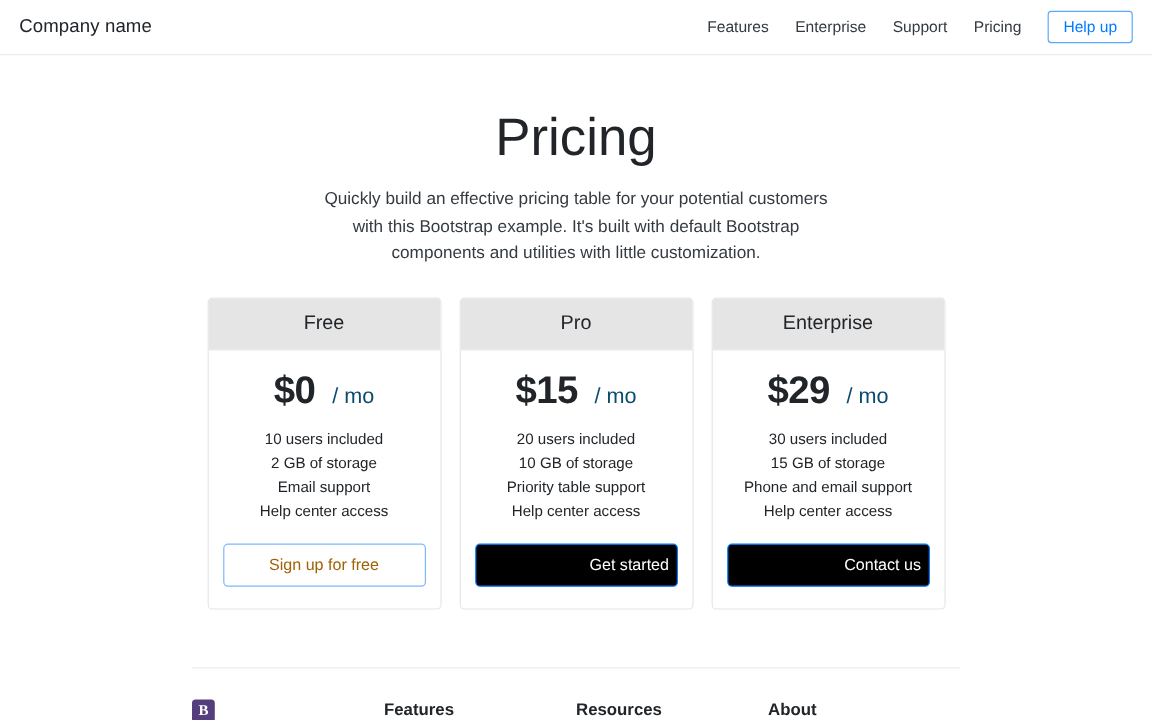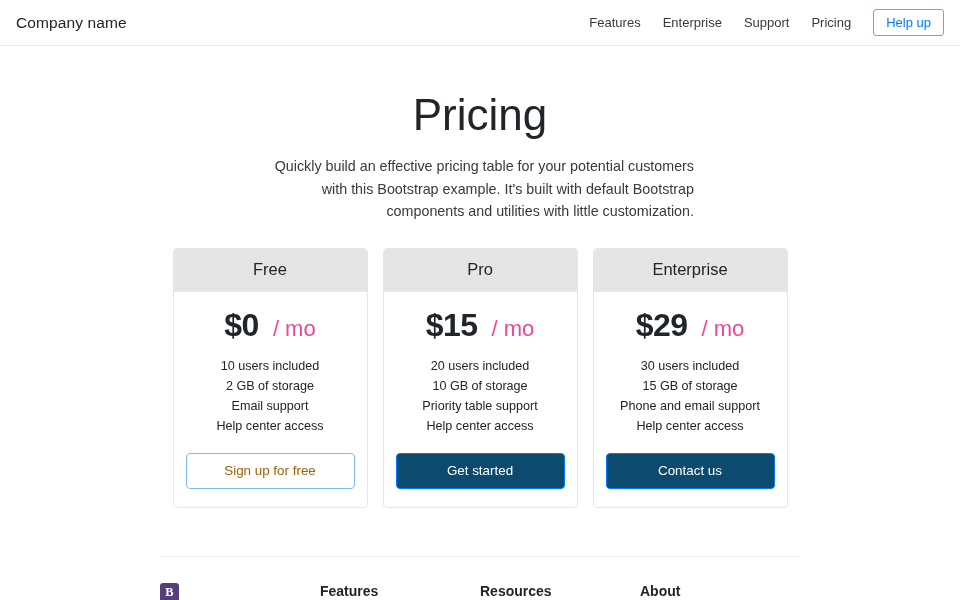--- a/index.html
+++ b/index.html
@@ -69,21 +69,20 @@
     margin: 0 0 12px 0;
     color: #212529;
     line-height: 1.12;
   }
   .page-lead {
     font-size: 14.3px;
     line-height: 1.56;
     color: #343a40;
     margin: 16px;
     font-weight: 400;
-    text-align: right;
   }
 
   
   .card-deck {
     display: flex;
     justify-content: center;
     gap: 15px;
     margin-top: 26px;
   }
   .price-card {
@@ -119,23 +118,23 @@
     white-space: nowrap;
     line-height: 1.1;
   }
   .price-amount {
     font-size: 32px;
     font-weight: 700;
     color: #212529;
     letter-spacing: -0.5px;
   }
   .price-period {
-    font-size: 22px;
+    font-size: 18px;
     font-weight: 400;
-    color: #ec4899;
+    color: #0c4a6e;
     margin-left: 14px;
   }
   .feature-list {
     list-style: none;
     margin: 0 0 16px 0;
     padding: 0;
   }
   .feature-list li {
     font-size: 12.6px;
     color: #212529;
@@ -149,23 +148,24 @@
     cursor: pointer;
     font-family: inherit;
     line-height: 1.2;
   }
   .cta-outline {
     background: #fff;
     color: #a16207;
     border: 1px solid #7db8fb;
   }
   .cta-filled {
-    background: #0c4a6e;
+    background: #000000;
     color: #fff;
     border: 1px solid #007bff;
+    text-align: right;
   }
 
   
   .footer-wrap {
     max-width: 640px;
     margin: 0 auto;
     padding-top: 48px;
   }
   .footer-rule {
     border: 0;

